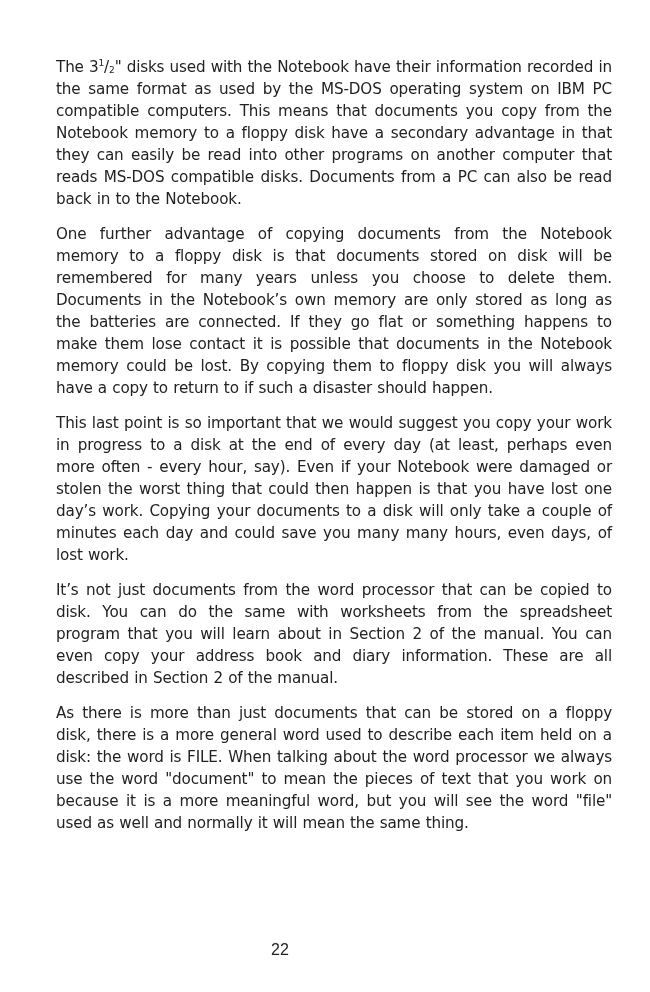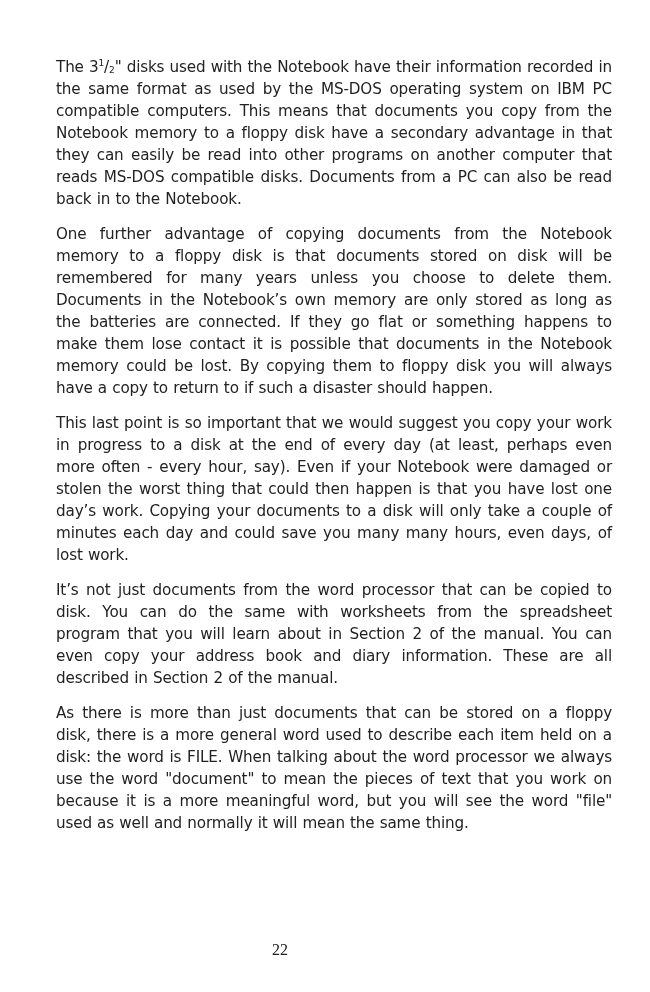--- a/index.html
+++ b/index.html
@@ -39,21 +39,21 @@
       font-size: 9px;
       vertical-align: -1px;
       line-height: 0;
     }
     .page-number {
       position: absolute;
       left: 0;
       width: 560px;
       top: 941px;
       text-align: center;
-      font-family: Liberation Serif, serif;
+      font-family: Liberation Sans, sans-serif;
       font-size: 16px;
       color: #222;
     }
   </style>
 </head>
 <body>
 
 <div class="page">
   <p class="para"><span>The 3</span><span class="frac"><sup>1</sup><span>/</span><sub>2</sub></span><span>" disks used with the Notebook have their information recorded in the same format as used by the MS-DOS operating system on IBM PC compatible computers. This means that documents you copy from the Notebook memory to a floppy disk have a secondary advantage in that they can easily be read into other programs on another computer that reads MS-DOS compatible disks. Documents from a PC can also be read back in to the Notebook.</span></p>
 

